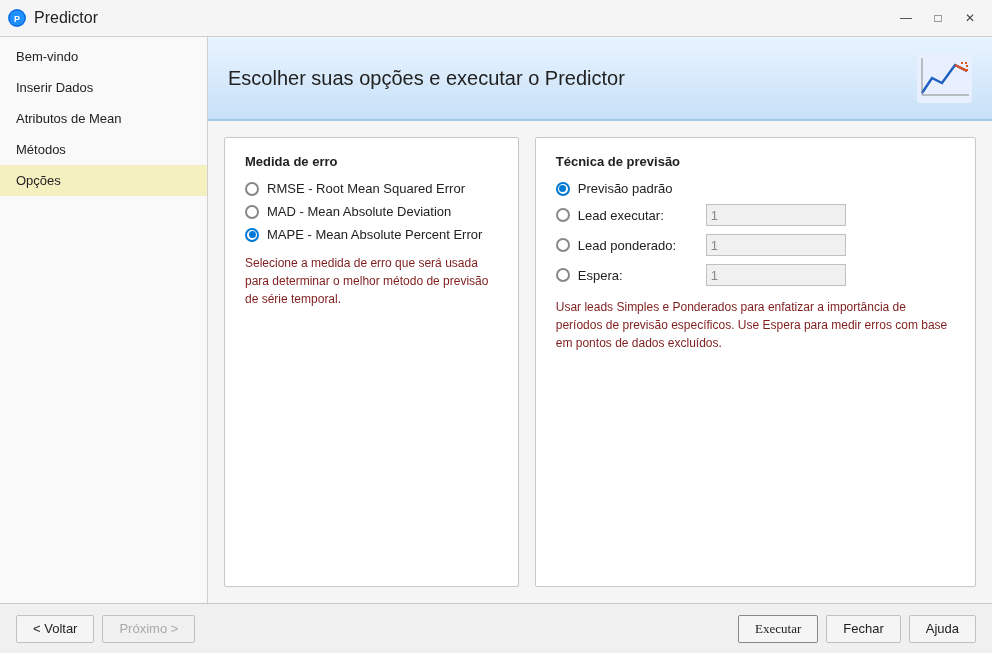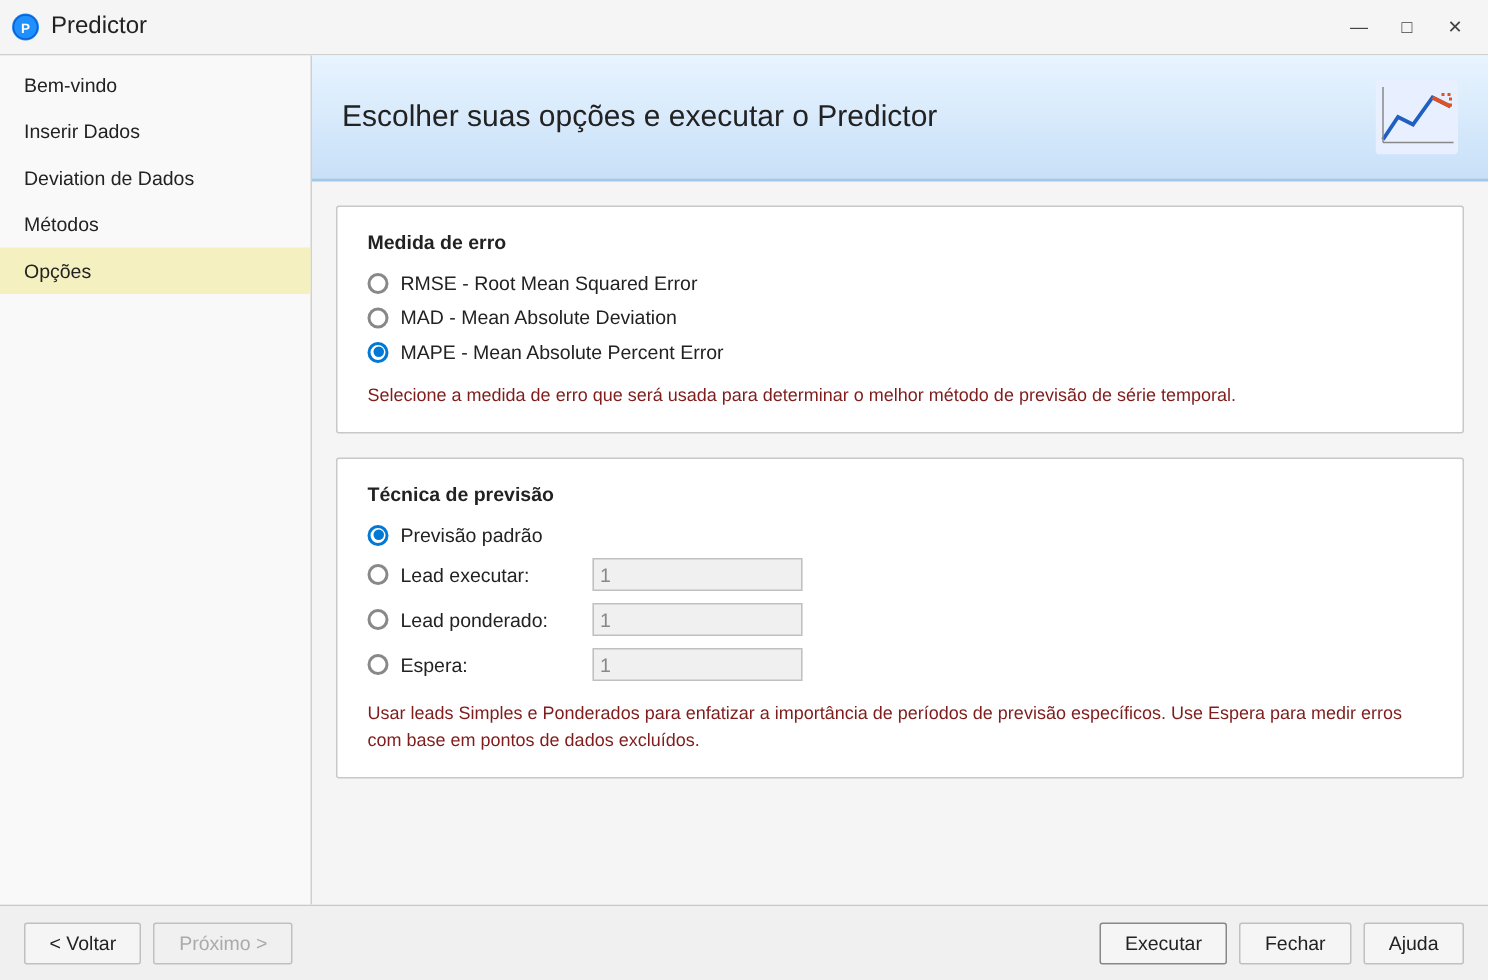--- a/index.html
+++ b/index.html
@@ -112,21 +112,20 @@
       width: 55px;
       height: 50px;
     }
 
     
     .content-area {
       flex: 1;
       padding: 16px;
       overflow-y: auto;
       display: flex;
-      flex-direction: column;
       gap: 16px;
     }
 
     
     .panel {
       background: white;
       border: 1px solid #c8c8c8;
       border-radius: 2px;
       padding: 16px 20px;
     }
@@ -233,20 +232,21 @@
       border-radius: 2px;
     }
     .btn:disabled {
       color: #aaa;
       cursor: default;
       background: #f0f0f0;
     }
     .btn-primary {
       background: #f5f5f5;
       border: 1px solid #888;
+      font-family: Liberation Serif, serif;
     }
   </style>
 </head>
 <body>
 
 <div class="title-bar">
   <div class="title-bar-left">
     <div class="title-bar-icon">
       <svg width="18" height="18" viewBox="0 0 18 18">
         <circle cx="9" cy="9" r="8" fill="#1e90ff" stroke="#1060cc" stroke-width="1"></circle>
@@ -265,21 +265,21 @@
 <div class="app-body">
 
   <div class="sidebar">
     <div class="sidebar-item">
       <span>Bem-vindo</span>
     </div>
     <div class="sidebar-item">
       <span>Inserir Dados</span>
     </div>
     <div class="sidebar-item">
-      <span>Deviation de Dados</span>
+      <span>Atributos de Mean</span>
     </div>
     <div class="sidebar-item">
       <span>Métodos</span>
     </div>
     <div class="sidebar-item active">
       <span>Opções</span>
     </div>
   </div>
 
   <div class="main-content">

